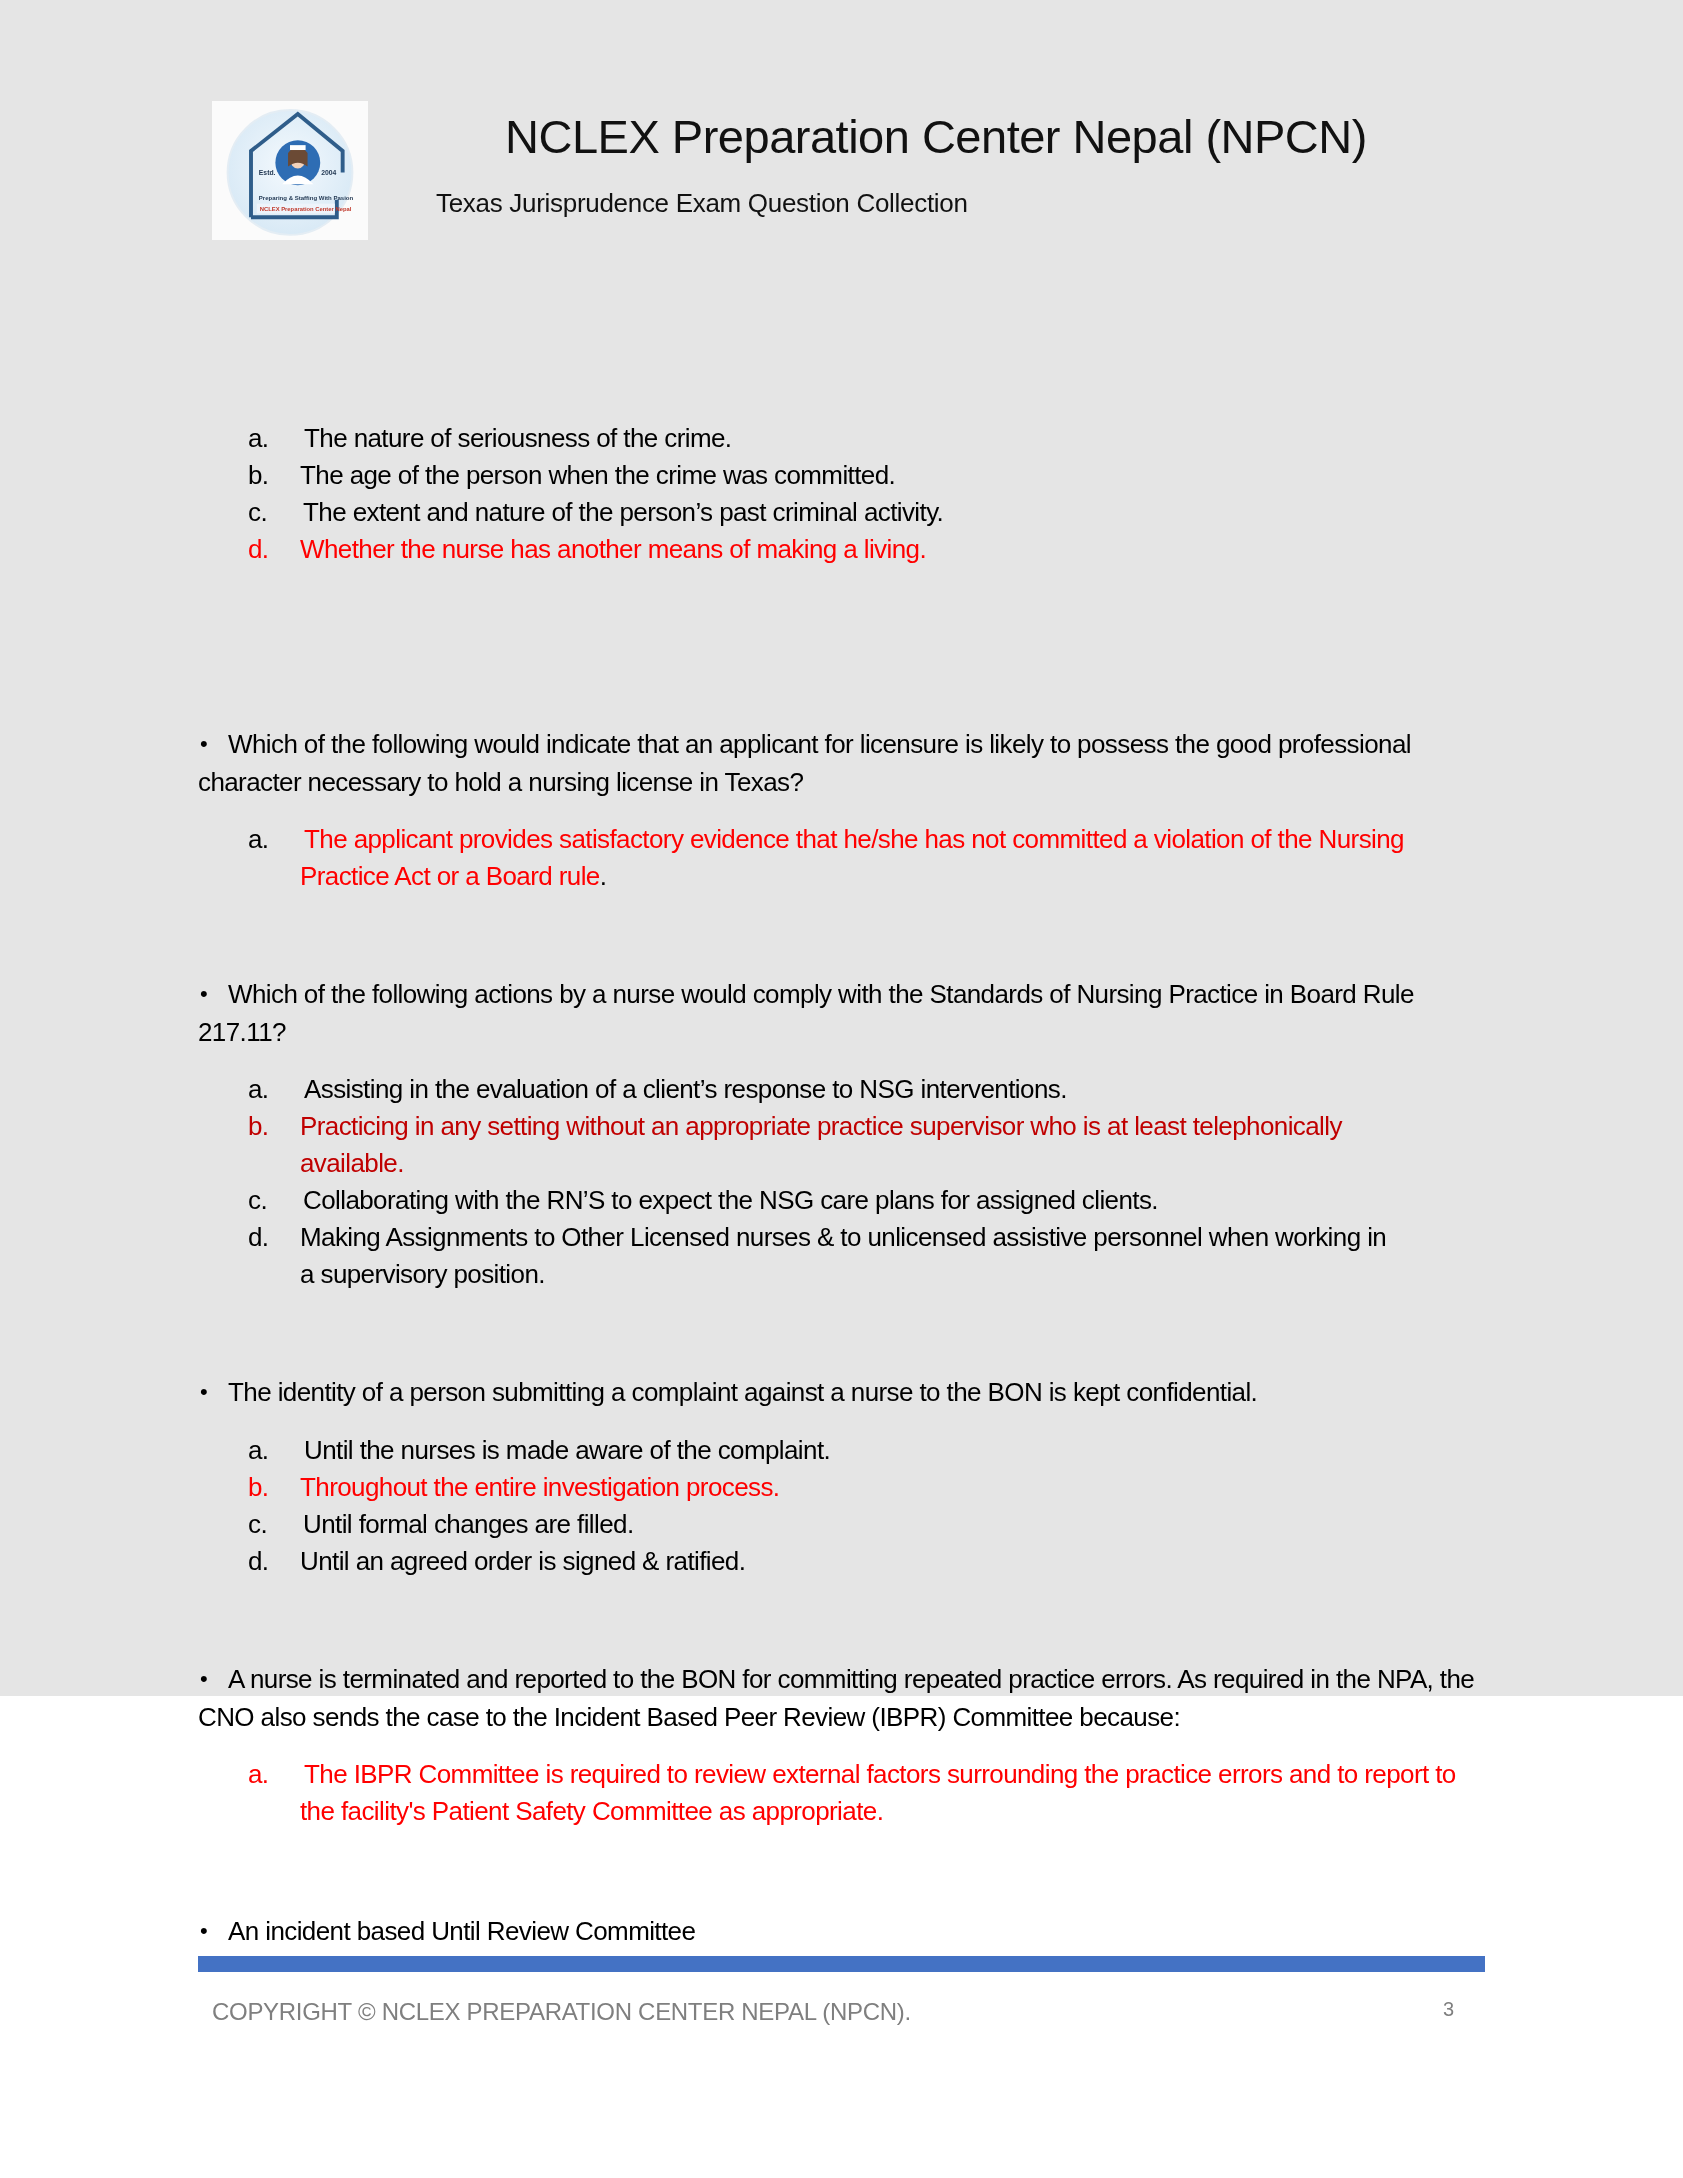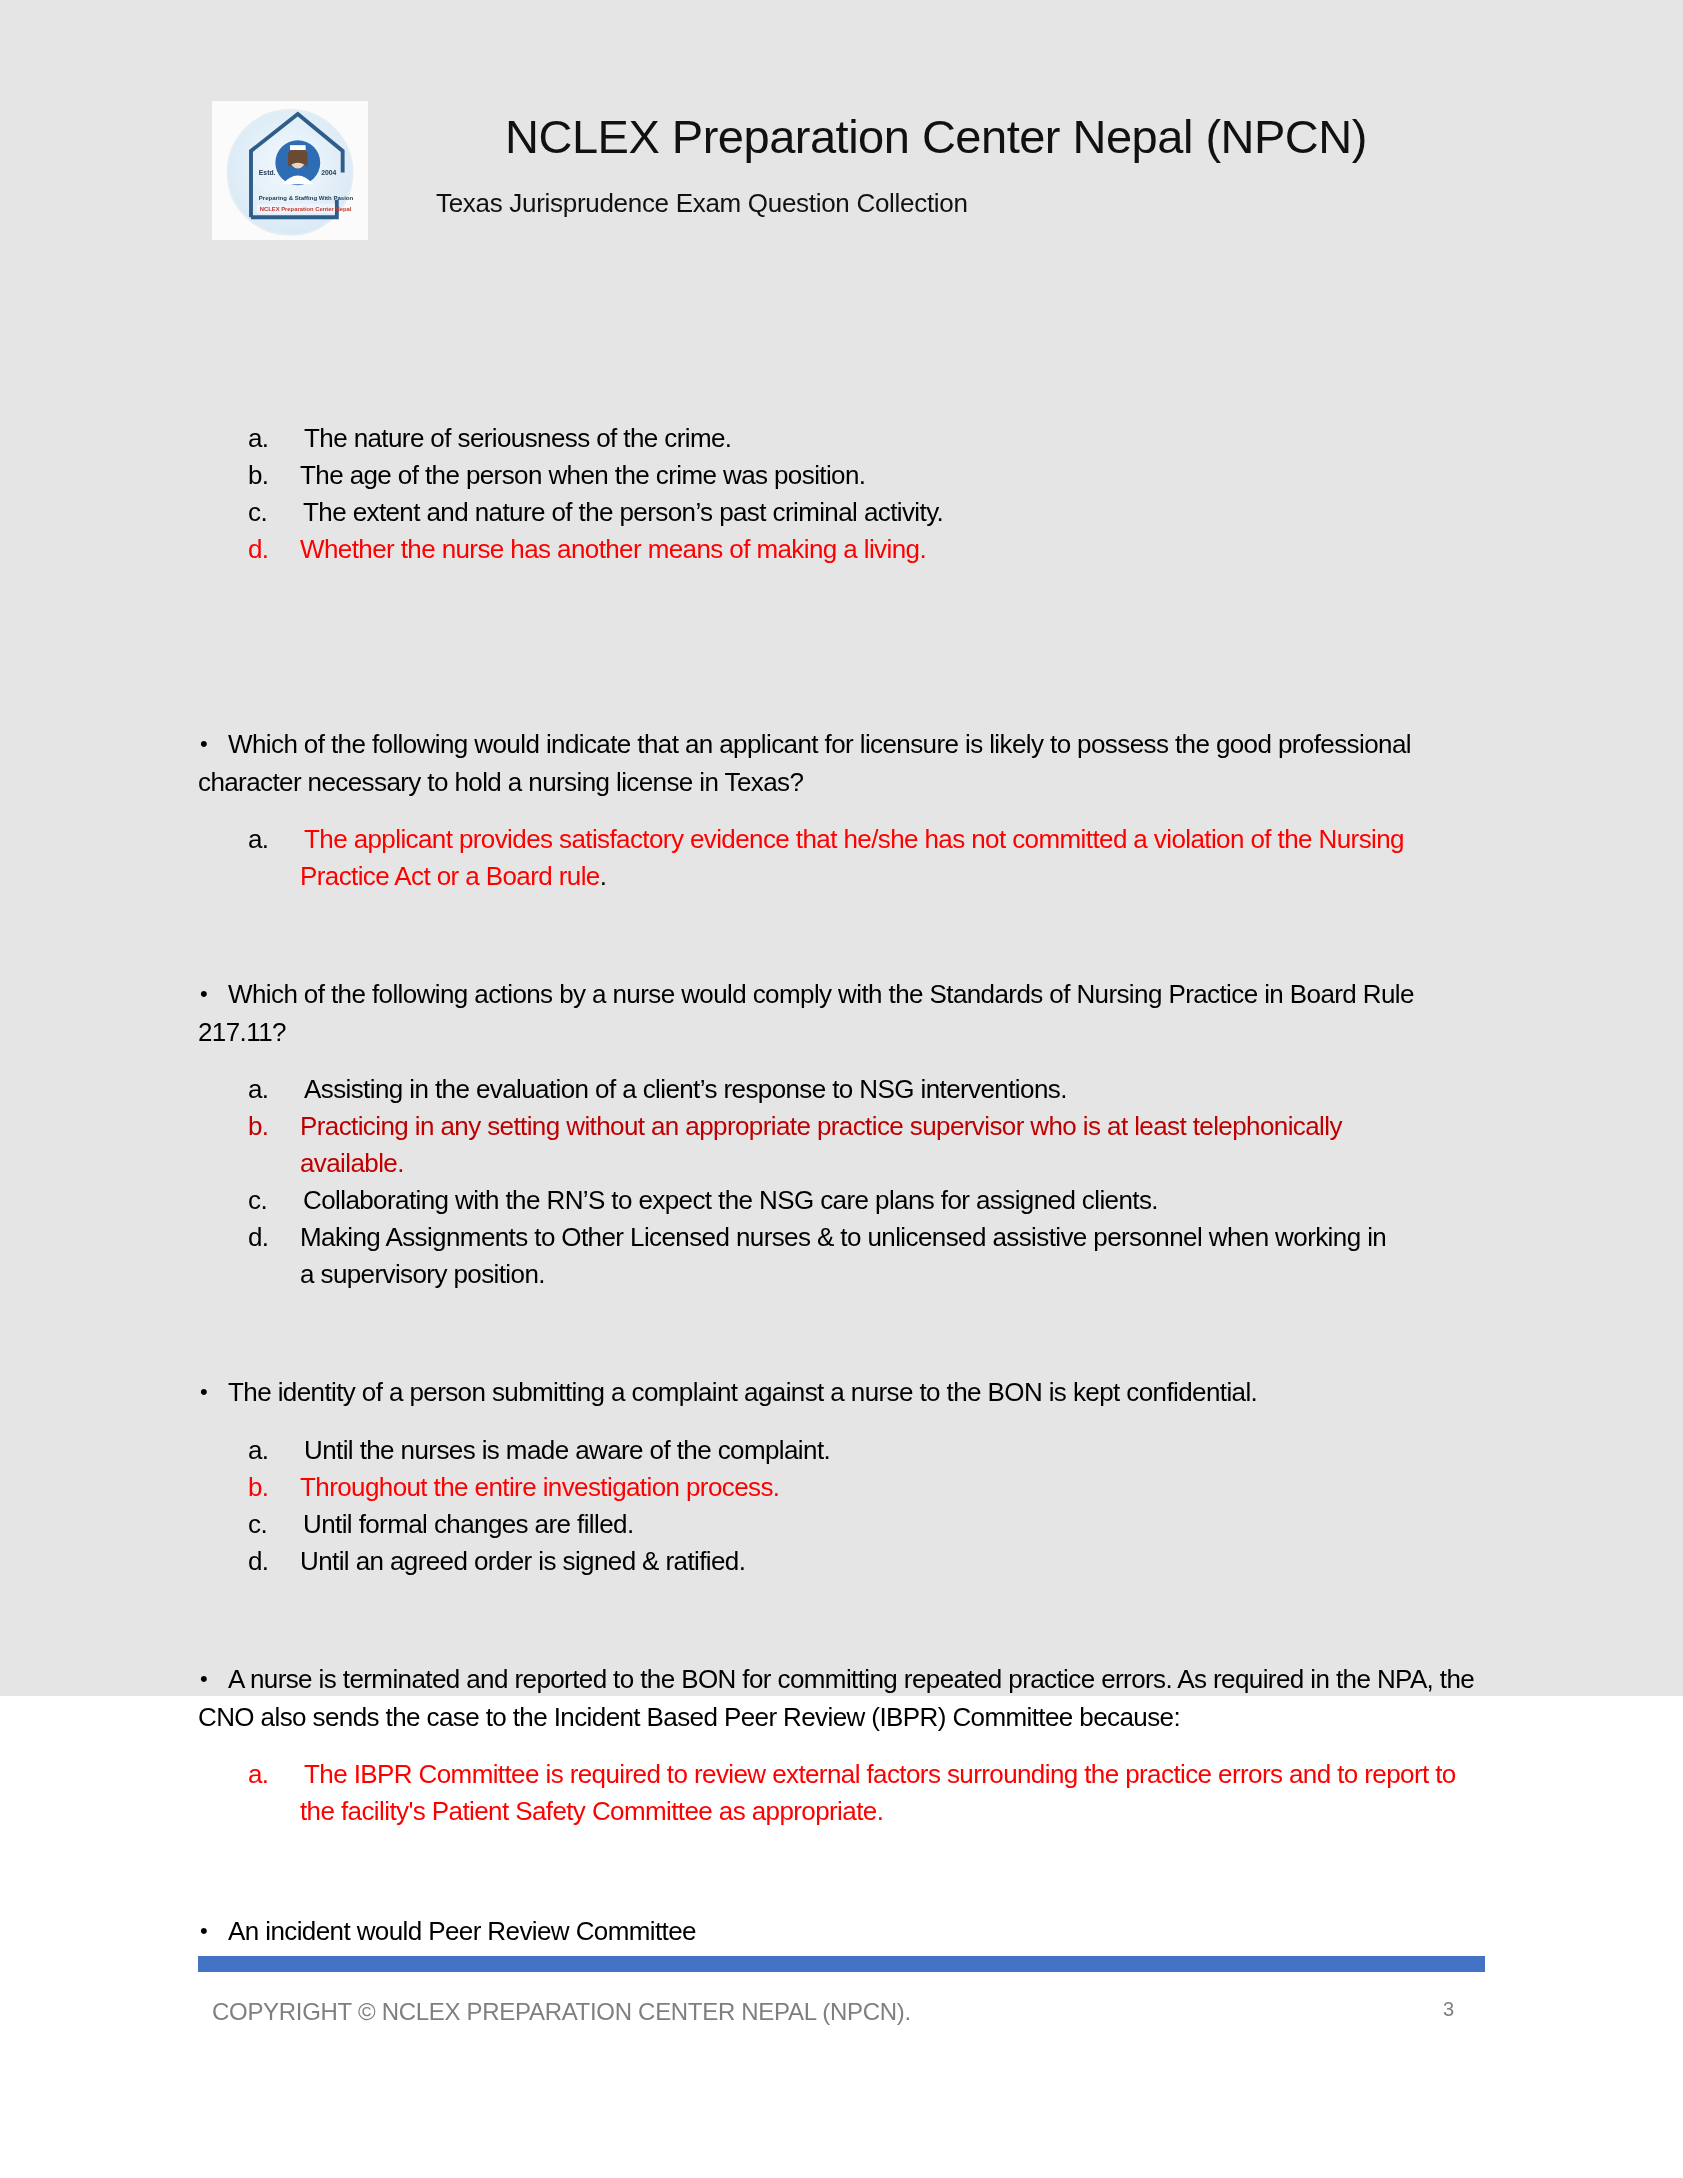--- a/index.html
+++ b/index.html
@@ -83,21 +83,21 @@
       <text x="49" y="112" font-size="6" font-weight="bold" fill="#c0392b" font-family="Liberation Sans, sans-serif">NCLEX Preparation Center Nepal</text>
     </svg>
   </div>
 
   <div class="title">NCLEX Preparation Center Nepal (NPCN)</div>
   <div class="subtitle">Texas Jurisprudence Exam Question Collection</div>
 
   <div class="q" style="top:400px;">
     <div class="opts">
       <div class="opt"><span class="lbl">a.</span><span style="margin-left:4px">The nature of seriousness of the crime.</span></div>
-      <div class="opt"><span class="lbl">b.</span><span>The age of the person when the crime was position.</span></div>
+      <div class="opt"><span class="lbl">b.</span><span>The age of the person when the crime was committed.</span></div>
       <div class="opt"><span class="lbl">c.</span><span style="margin-left:3px">The extent and nature of the person’s past criminal activity.</span></div>
       <div class="opt red"><span class="lbl">d.</span><span>Whether the nurse has another means of making a living.</span></div>
     </div>
   </div>
 
   <div class="q" style="top:726px;">
     <div class="stem"><span class="bullet">•</span><span>Which of the following would indicate that an applicant for licensure is likely to possess the good professional character necessary to hold a nursing license in Texas?</span></div>
     <div class="opts">
       <div class="opt" style="padding-right:20px;"><span class="lbl blk">a.</span><span class="red" style="margin-left:4px">The applicant provides satisfactory evidence that he/she has not committed a violation of the Nursing Practice Act or a Board rule</span><span class="blk">.</span></div>
     </div>
@@ -124,21 +124,21 @@
   </div>
 
   <div class="q" style="top:1661px;">
     <div class="stem"><span class="bullet">•</span><span>A nurse is terminated and reported to the BON for committing repeated practice errors. As required in the NPA, the CNO also sends the case to the Incident Based Peer Review (IBPR) Committee because:</span></div>
     <div class="opts">
       <div class="opt red"><span class="lbl">a.</span><span style="margin-left:4px">The IBPR Committee is required to review external factors surrounding the practice errors and to report to the facility's Patient Safety Committee as appropriate.</span></div>
     </div>
   </div>
 
   <div class="q" style="top:1913px;">
-    <div class="stem"><span class="bullet">•</span><span>An incident would Peer Review Committee</span></div>
+    <div class="stem"><span class="bullet">•</span><span>An incident based Until Review Committee</span></div>
   </div>
 
   <div class="footer-bar"></div>
   <div class="footer-copy">COPYRIGHT © NCLEX PREPARATION CENTER NEPAL (NPCN).</div>
   <div class="footer-page">3</div>
 
 </div>
 
 
 </body></html>

